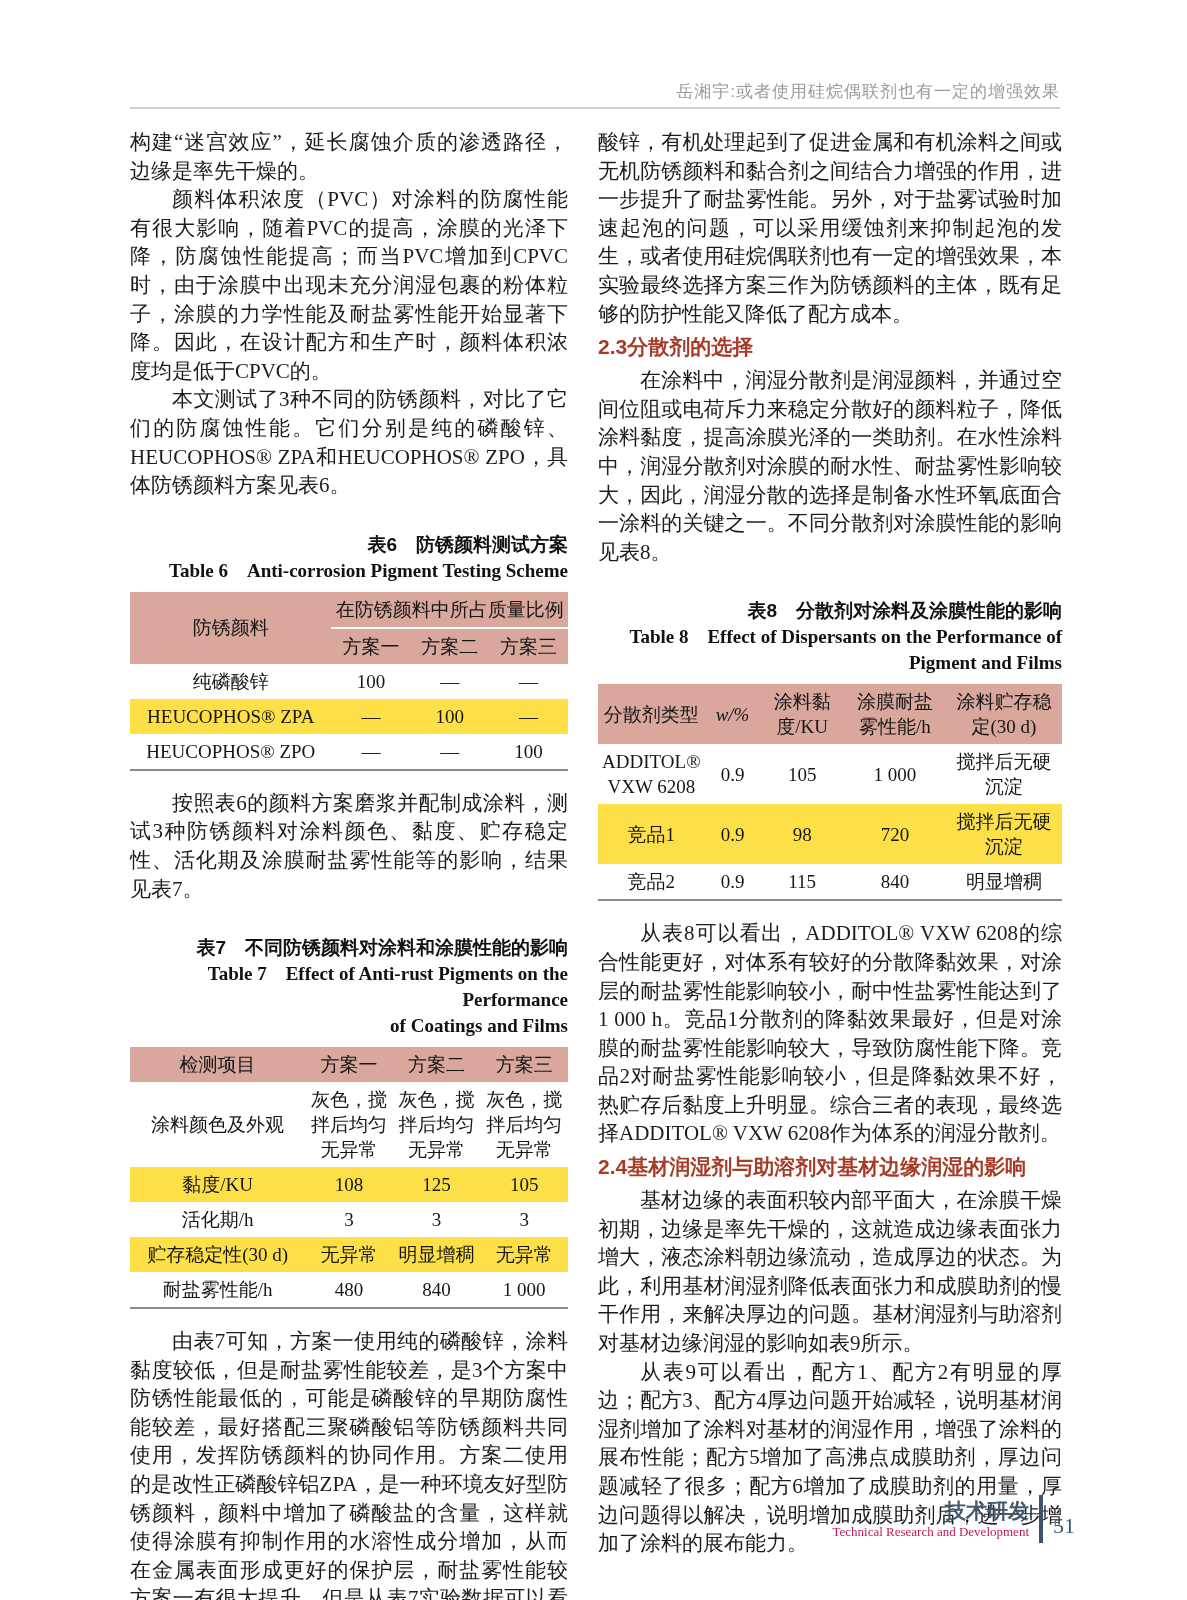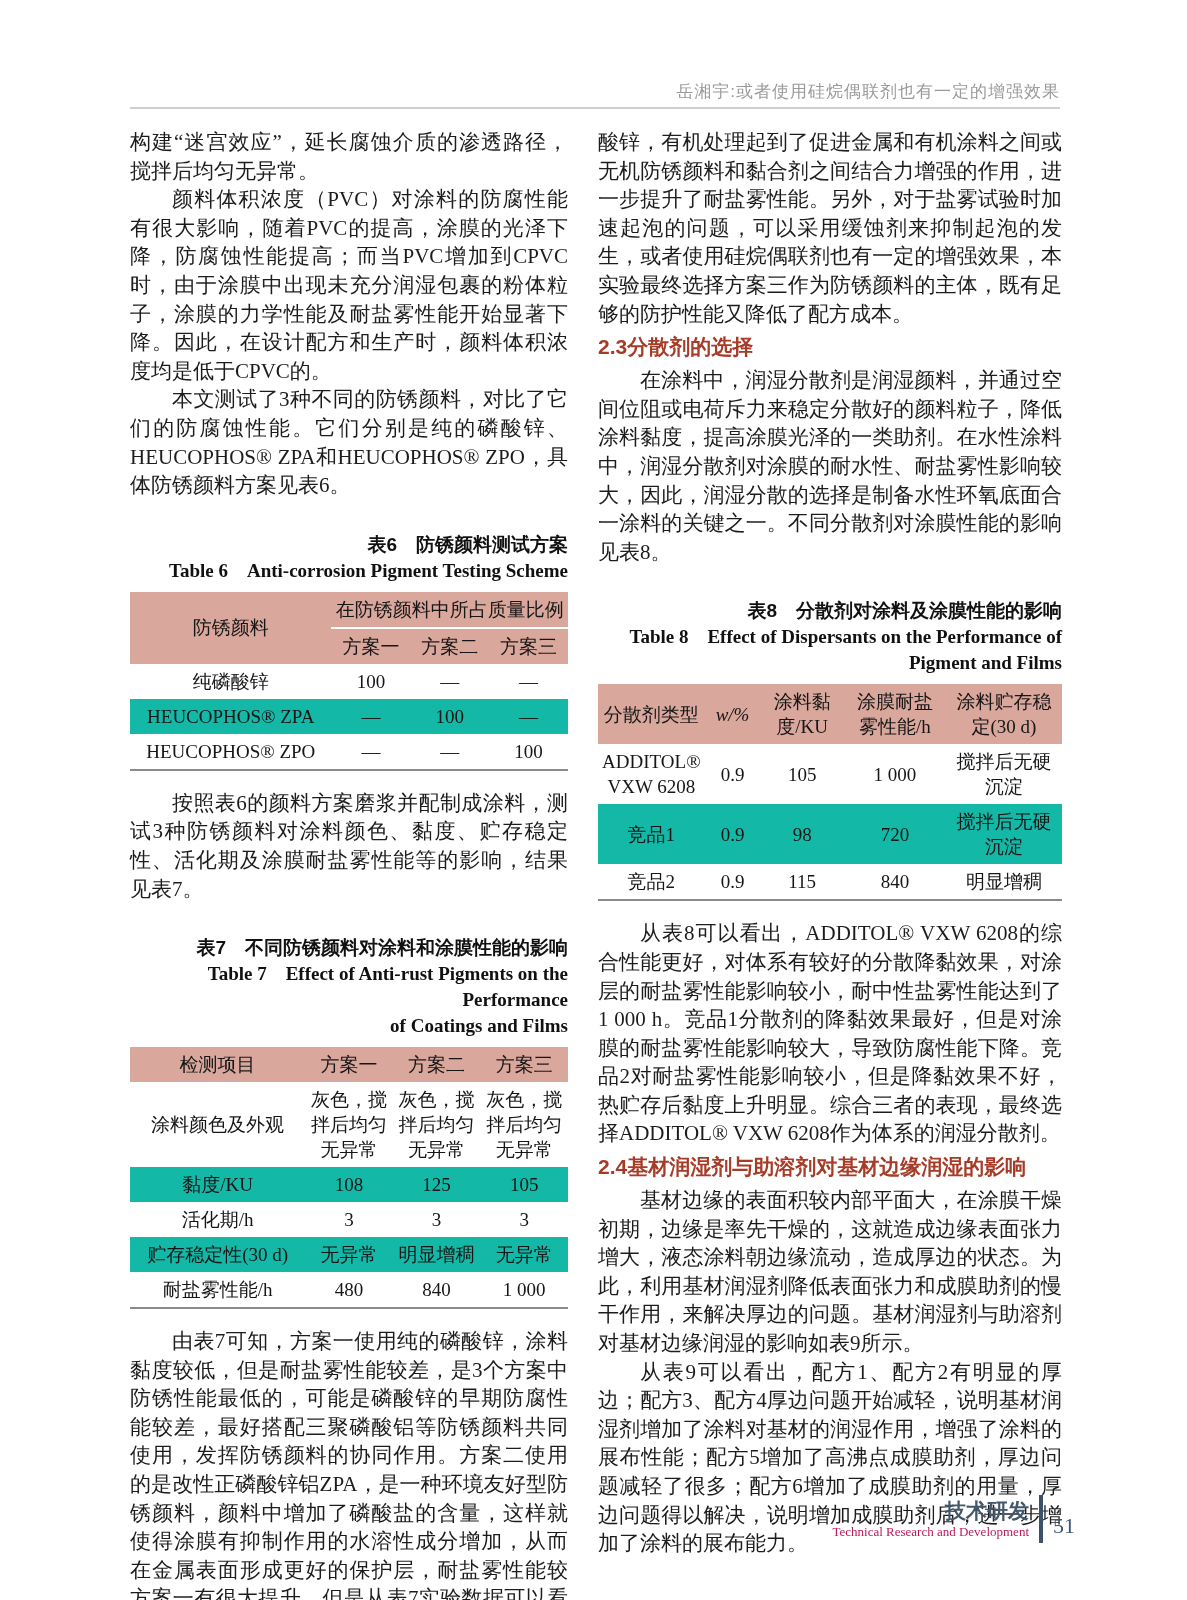--- a/index.html
+++ b/index.html
@@ -56,21 +56,21 @@
   }
 
   
   table{width:100%;border-collapse:collapse;table-layout:fixed;}
   .data-table{font-size:19px;color:#161616;margin:0 0 6px 0;border-bottom:2px solid #8a8a8a;}
   .data-table td,.data-table th{
     padding:5px 4px;text-align:center;vertical-align:middle;
     font-weight:normal;line-height:25px;
   }
   .hdr{background:#d9a79c;}
-  .alt{background:#14b8a6;}
+  .alt{background:#fde047;}
   .name-cell{text-align:left;padding-left:8px;}
   .span-cell{border-bottom:2px solid #ffffff;}
   .w-italic{font-style:italic;}
 
   
   .footer{
     position:absolute;right:112px;top:1495px;
     display:flex;align-items:center;
   }
   .footer-text{text-align:right;}
@@ -93,21 +93,21 @@
 </style>
 </head>
 <body>
 
 <div class="page">
 
   <div class="running-head">岳湘宇:或者使用硅烷偶联剂也有一定的增强效果</div>
   <div class="head-rule"></div>
 
   <div class="col col-left">
-    <p class="para">构建“迷宫效应”，延长腐蚀介质的渗透路径，搅拌后均匀无异常。</p>
+    <p class="para">构建“迷宫效应”，延长腐蚀介质的渗透路径，边缘是率先干燥的。</p>
     <p class="para indent">颜料体积浓度（PVC）对涂料的防腐性能有很大影响，随着PVC的提高，涂膜的光泽下降，防腐蚀性能提高；而当PVC增加到CPVC时，由于涂膜中出现未充分润湿包裹的粉体粒子，涂膜的力学性能及耐盐雾性能开始显著下降。因此，在设计配方和生产时，颜料体积浓度均是低于CPVC的。</p>
     <p class="para indent">本文测试了3种不同的防锈颜料，对比了它们的防腐蚀性能。它们分别是纯的磷酸锌、HEUCOPHOS® ZPA和HEUCOPHOS® ZPO，具体防锈颜料方案见表6。</p>
 
     <div class="tbl-caption">
       <div class="cap-cn">表6　防锈颜料测试方案</div>
       <div class="cap-en">Table 6　Anti-corrosion Pigment Testing Scheme</div>
     </div>
 
     <table class="data-table">
       <colgroup>

